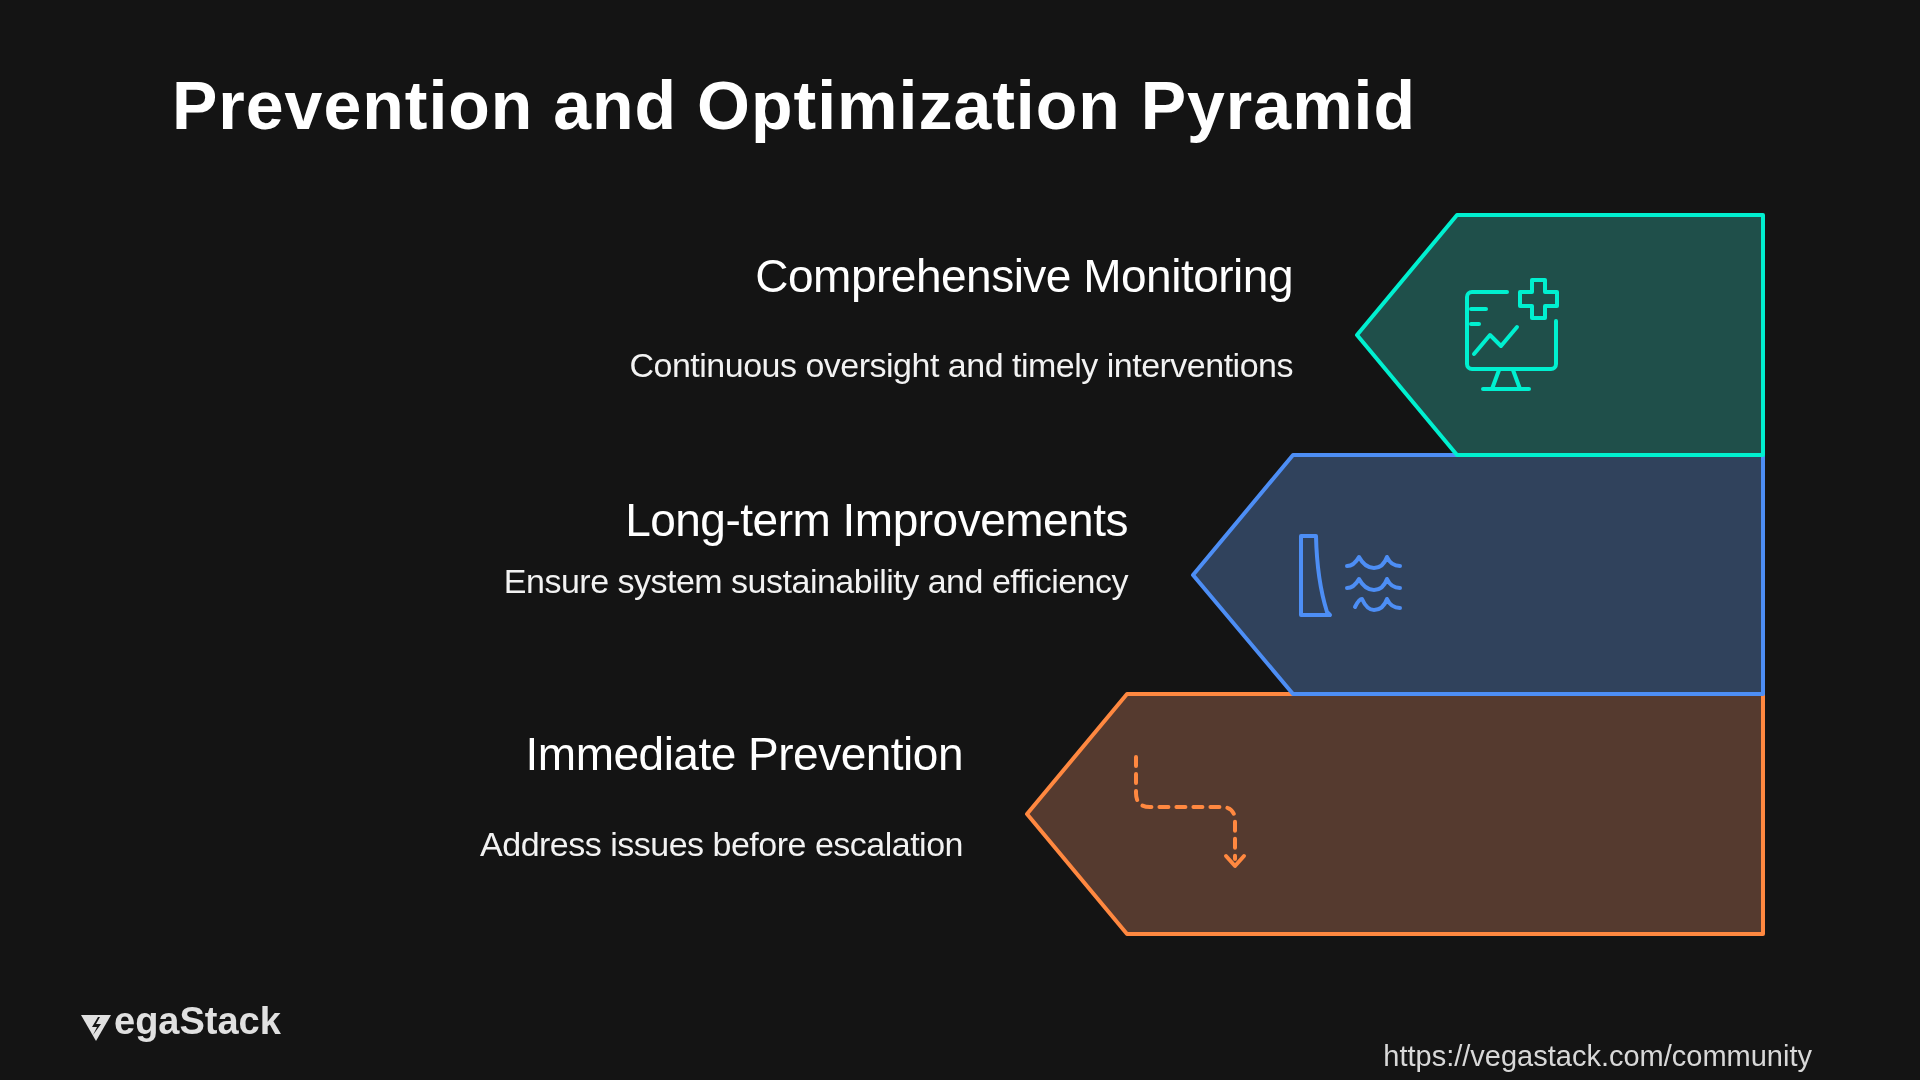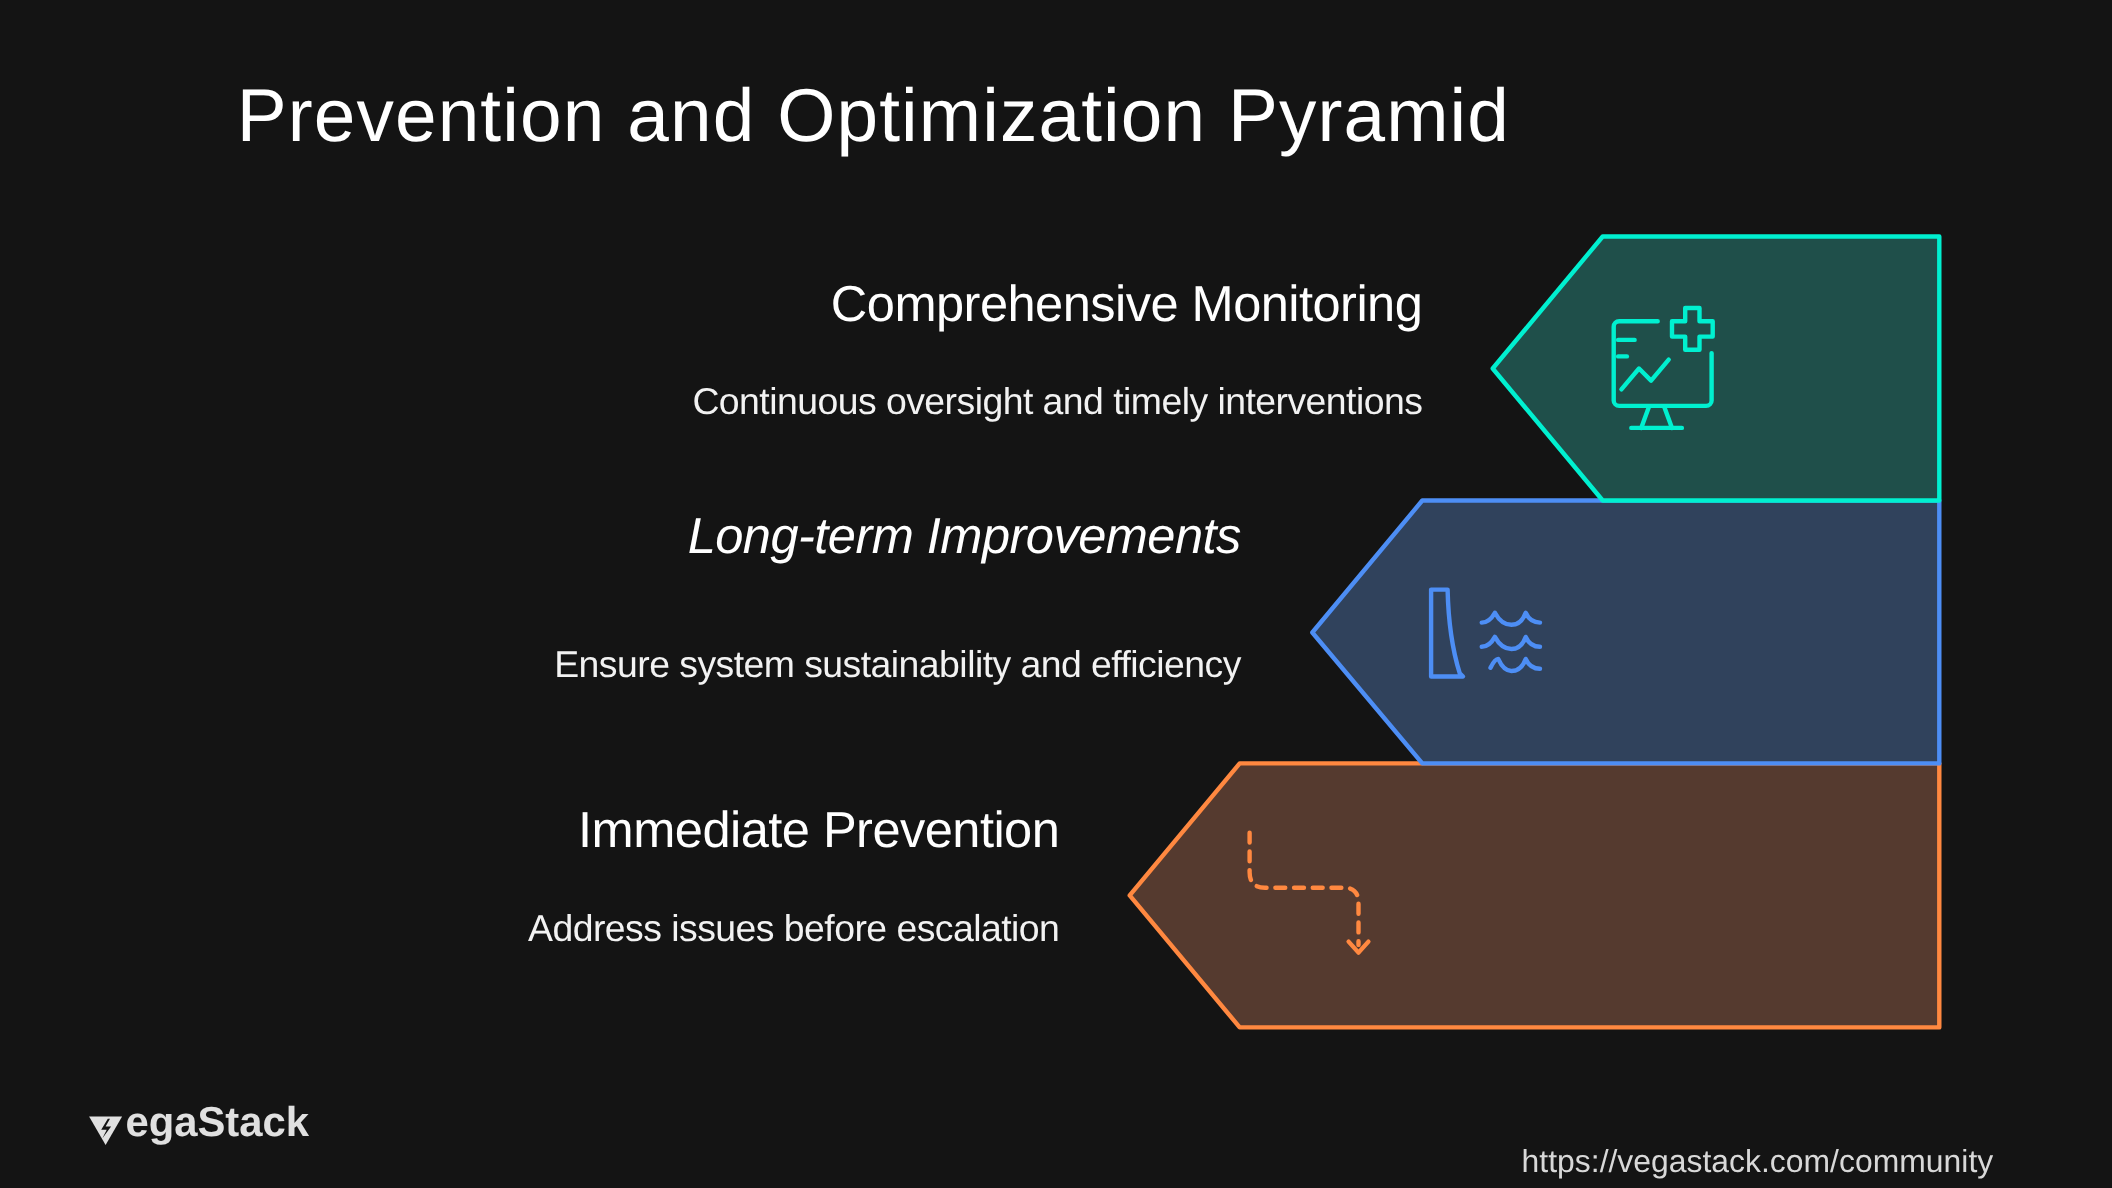--- a/index.html
+++ b/index.html
@@ -1,17 +1,17 @@
 <!DOCTYPE html>
 <html><head>
 <meta charset="utf-8">
 <style>
   html, body { margin:0; padding:0; }
   body { width:1920px; height:1080px; background:#141414; position:relative; overflow:hidden; font-family:"Liberation Sans", sans-serif; color:#fff; }
-  .title { position:absolute; left:0; width:1588px; top:66px; text-align:center; font-size:68px; font-weight:400; letter-spacing:1px; color:#fff; }
+  .title { position:absolute; left:0; width:1588px; top:66px; text-align:center; font-size:68px; font-weight:700; letter-spacing:1px; color:#fff; }
   svg.shapes { position:absolute; left:0; top:0; }
   .lvl-head { position:absolute; font-size:46px; font-weight:400; text-align:right; color:#fff; letter-spacing:-0.5px; }
   .lvl-desc { position:absolute; font-size:34px; font-weight:400; text-align:right; color:#f2f2f2; letter-spacing:-0.5px; }
   .logo { position:absolute; left:80px; top:1000px; font-size:38px; font-weight:700; color:#e0e0e0; display:flex; align-items:flex-end; }
   .logo svg { margin-right:2px; }
   .url { position:absolute; right:108px; top:1008px; font-size:29px; color:#d8d8d8;margin-top:32px; }
 </style>
 </head>
 <body>
 
@@ -49,22 +49,22 @@
 
   <g fill="none" stroke="#ff8840" stroke-width="4" stroke-linecap="round" stroke-linejoin="round">
     <path d="M1136,757 V793 Q1136,807 1150,807 H1222 Q1235,807 1235,821 V859" stroke-dasharray="9,8"></path>
     <path d="M1226,856 L1235,866 L1244,856"></path>
   </g>
 </svg>
 
 <div class="lvl-head" style="right:627px; top:249px;margin-left:13px;">Comprehensive Monitoring</div>
 <div class="lvl-desc" style="right:627px; top:346px;">Continuous oversight and timely interventions</div>
 
-<div class="lvl-head" style="right:792px; top:460px;font-style:italic;">Long-term Improvements</div>
-<div class="lvl-desc" style="right:792px; top:585px;">Ensure system sustainability and efficiency</div>
+<div class="lvl-head" style="right:792px; top:493px;">Long-term Improvements</div>
+<div class="lvl-desc" style="right:792px; top:562px;">Ensure system sustainability and efficiency</div>
 
 <div class="lvl-head" style="right:957px; top:727px;">Immediate Prevention</div>
 <div class="lvl-desc" style="right:957px; top:825px;">Address issues before escalation</div>
 
 <div class="logo">
   <svg width="32" height="30" viewBox="0 0 32 30">
     <path d="M1,2 H31 L16,28 Z" fill="#e0e0e0"></path>
     <path d="M18,4 L12,14 H17 L13,22 L21,11 H16 L20,4 Z" fill="#141414"></path>
   </svg>
   <span>egaStack</span>

